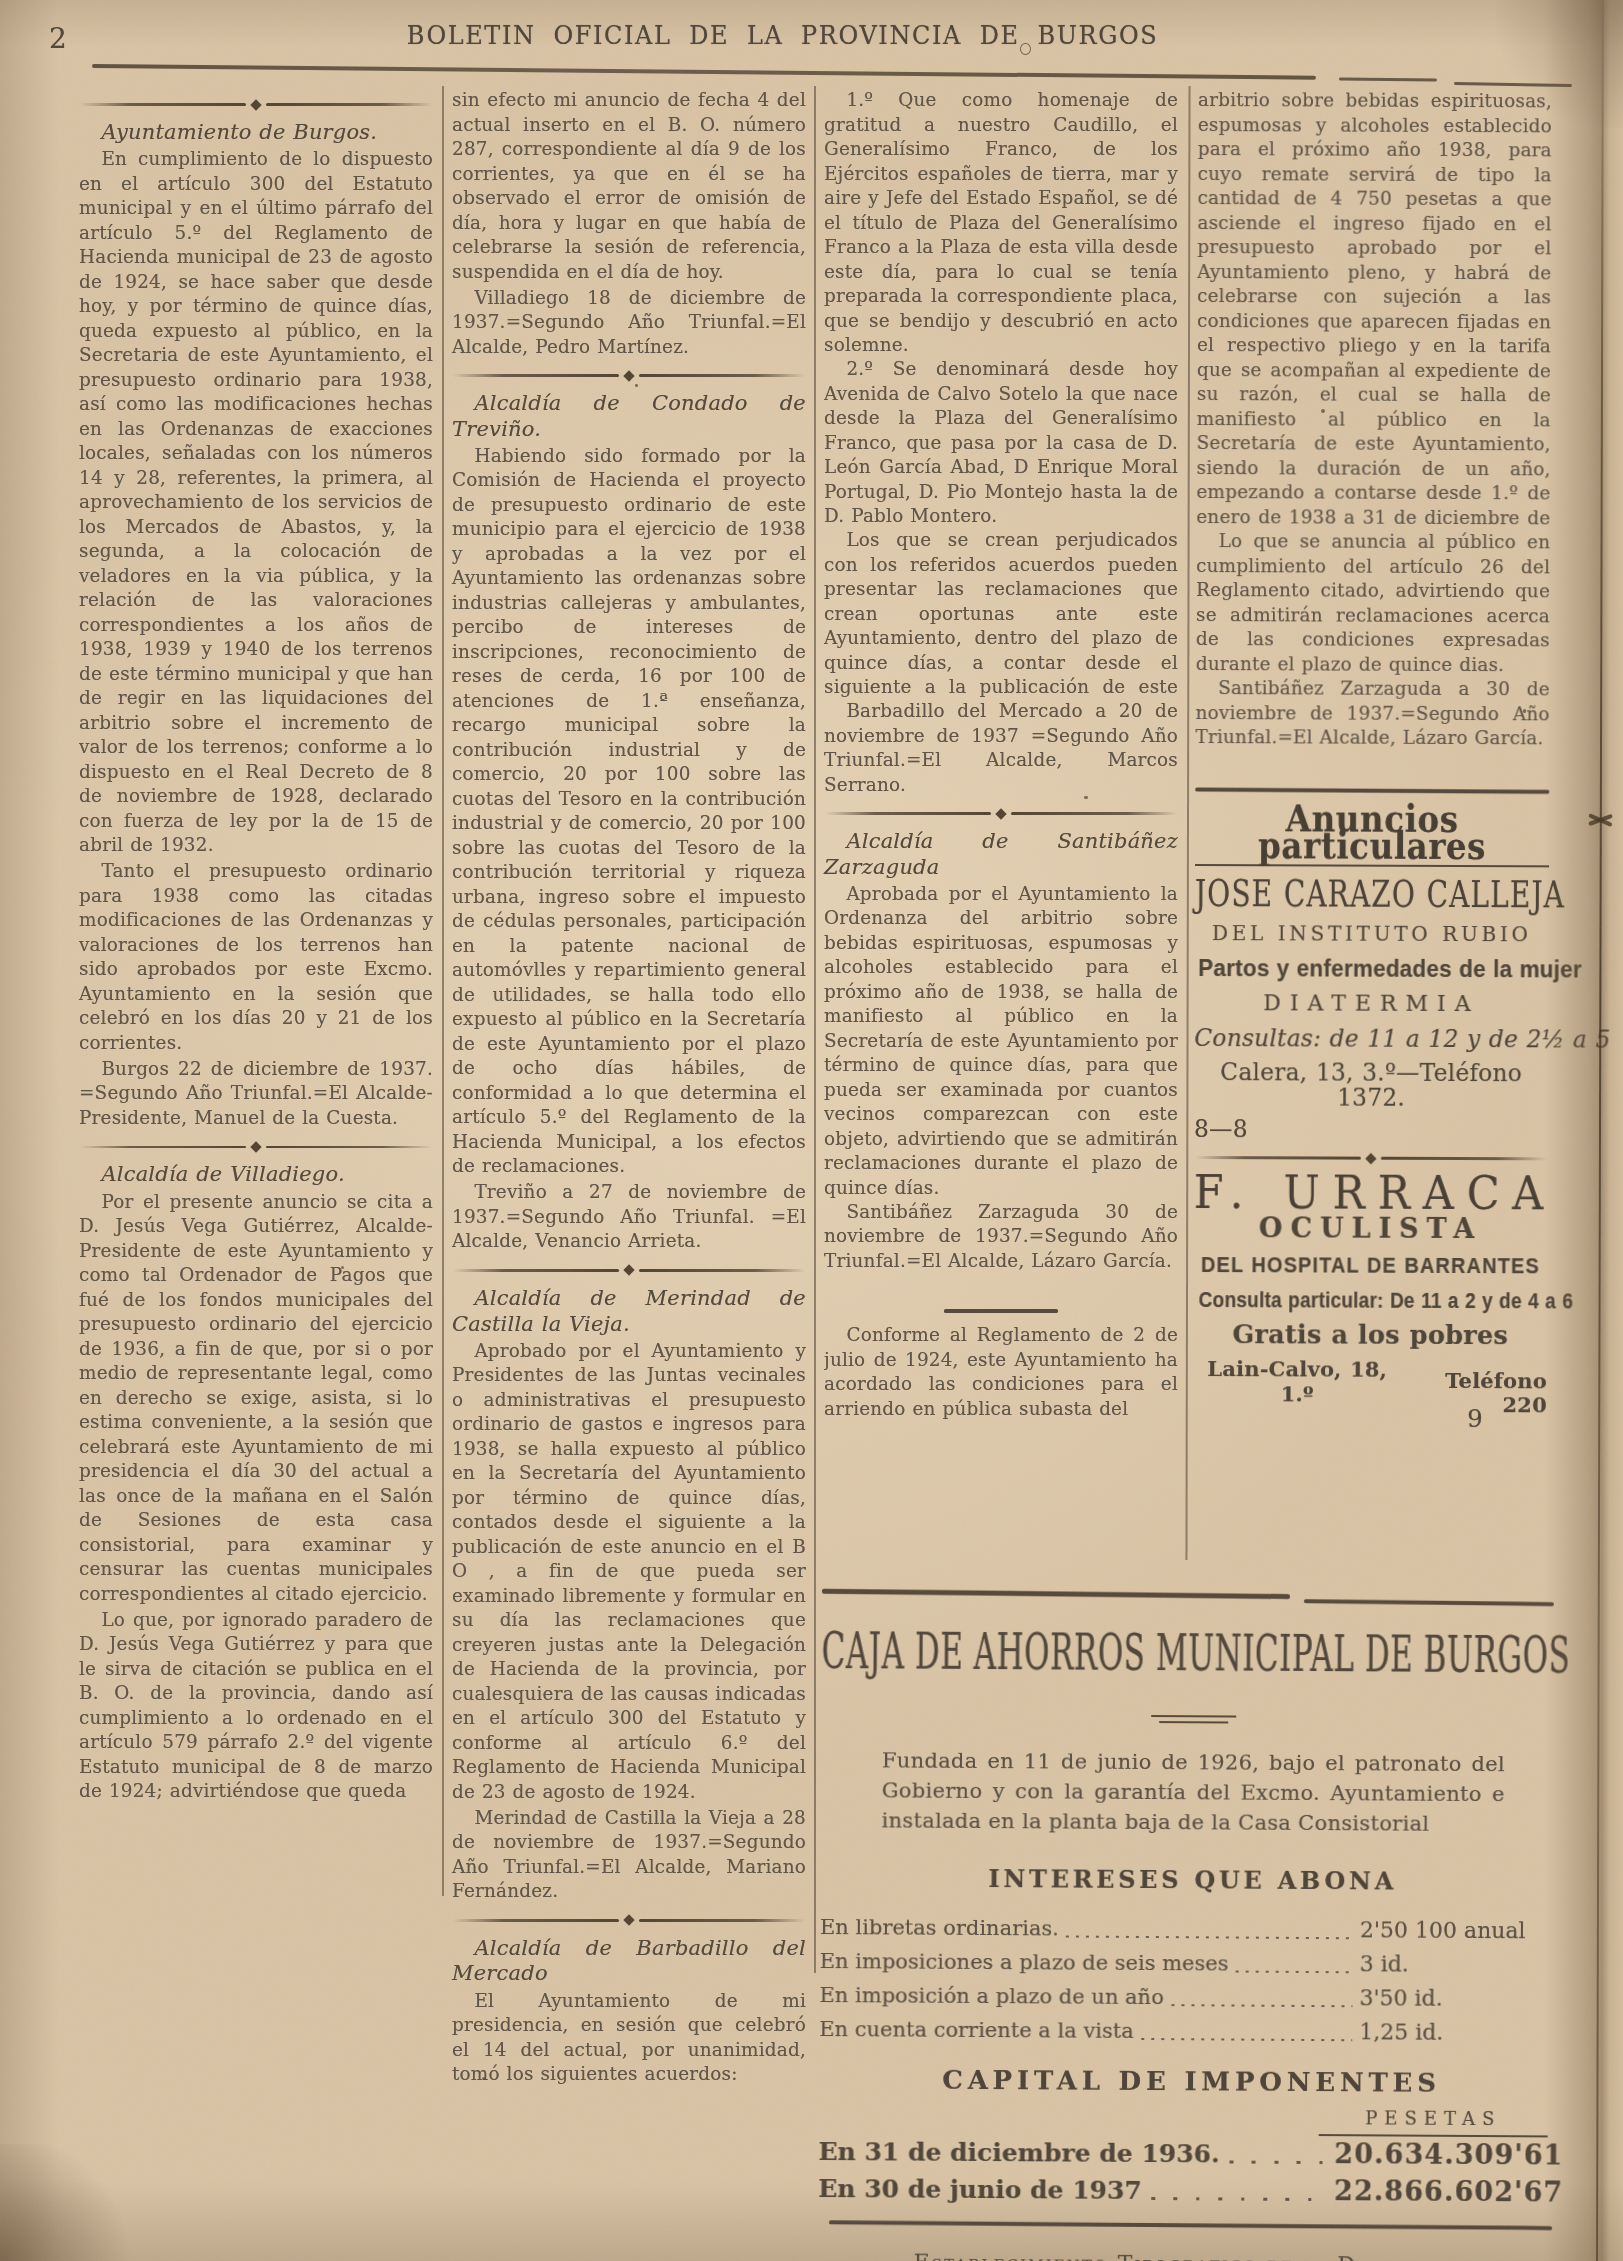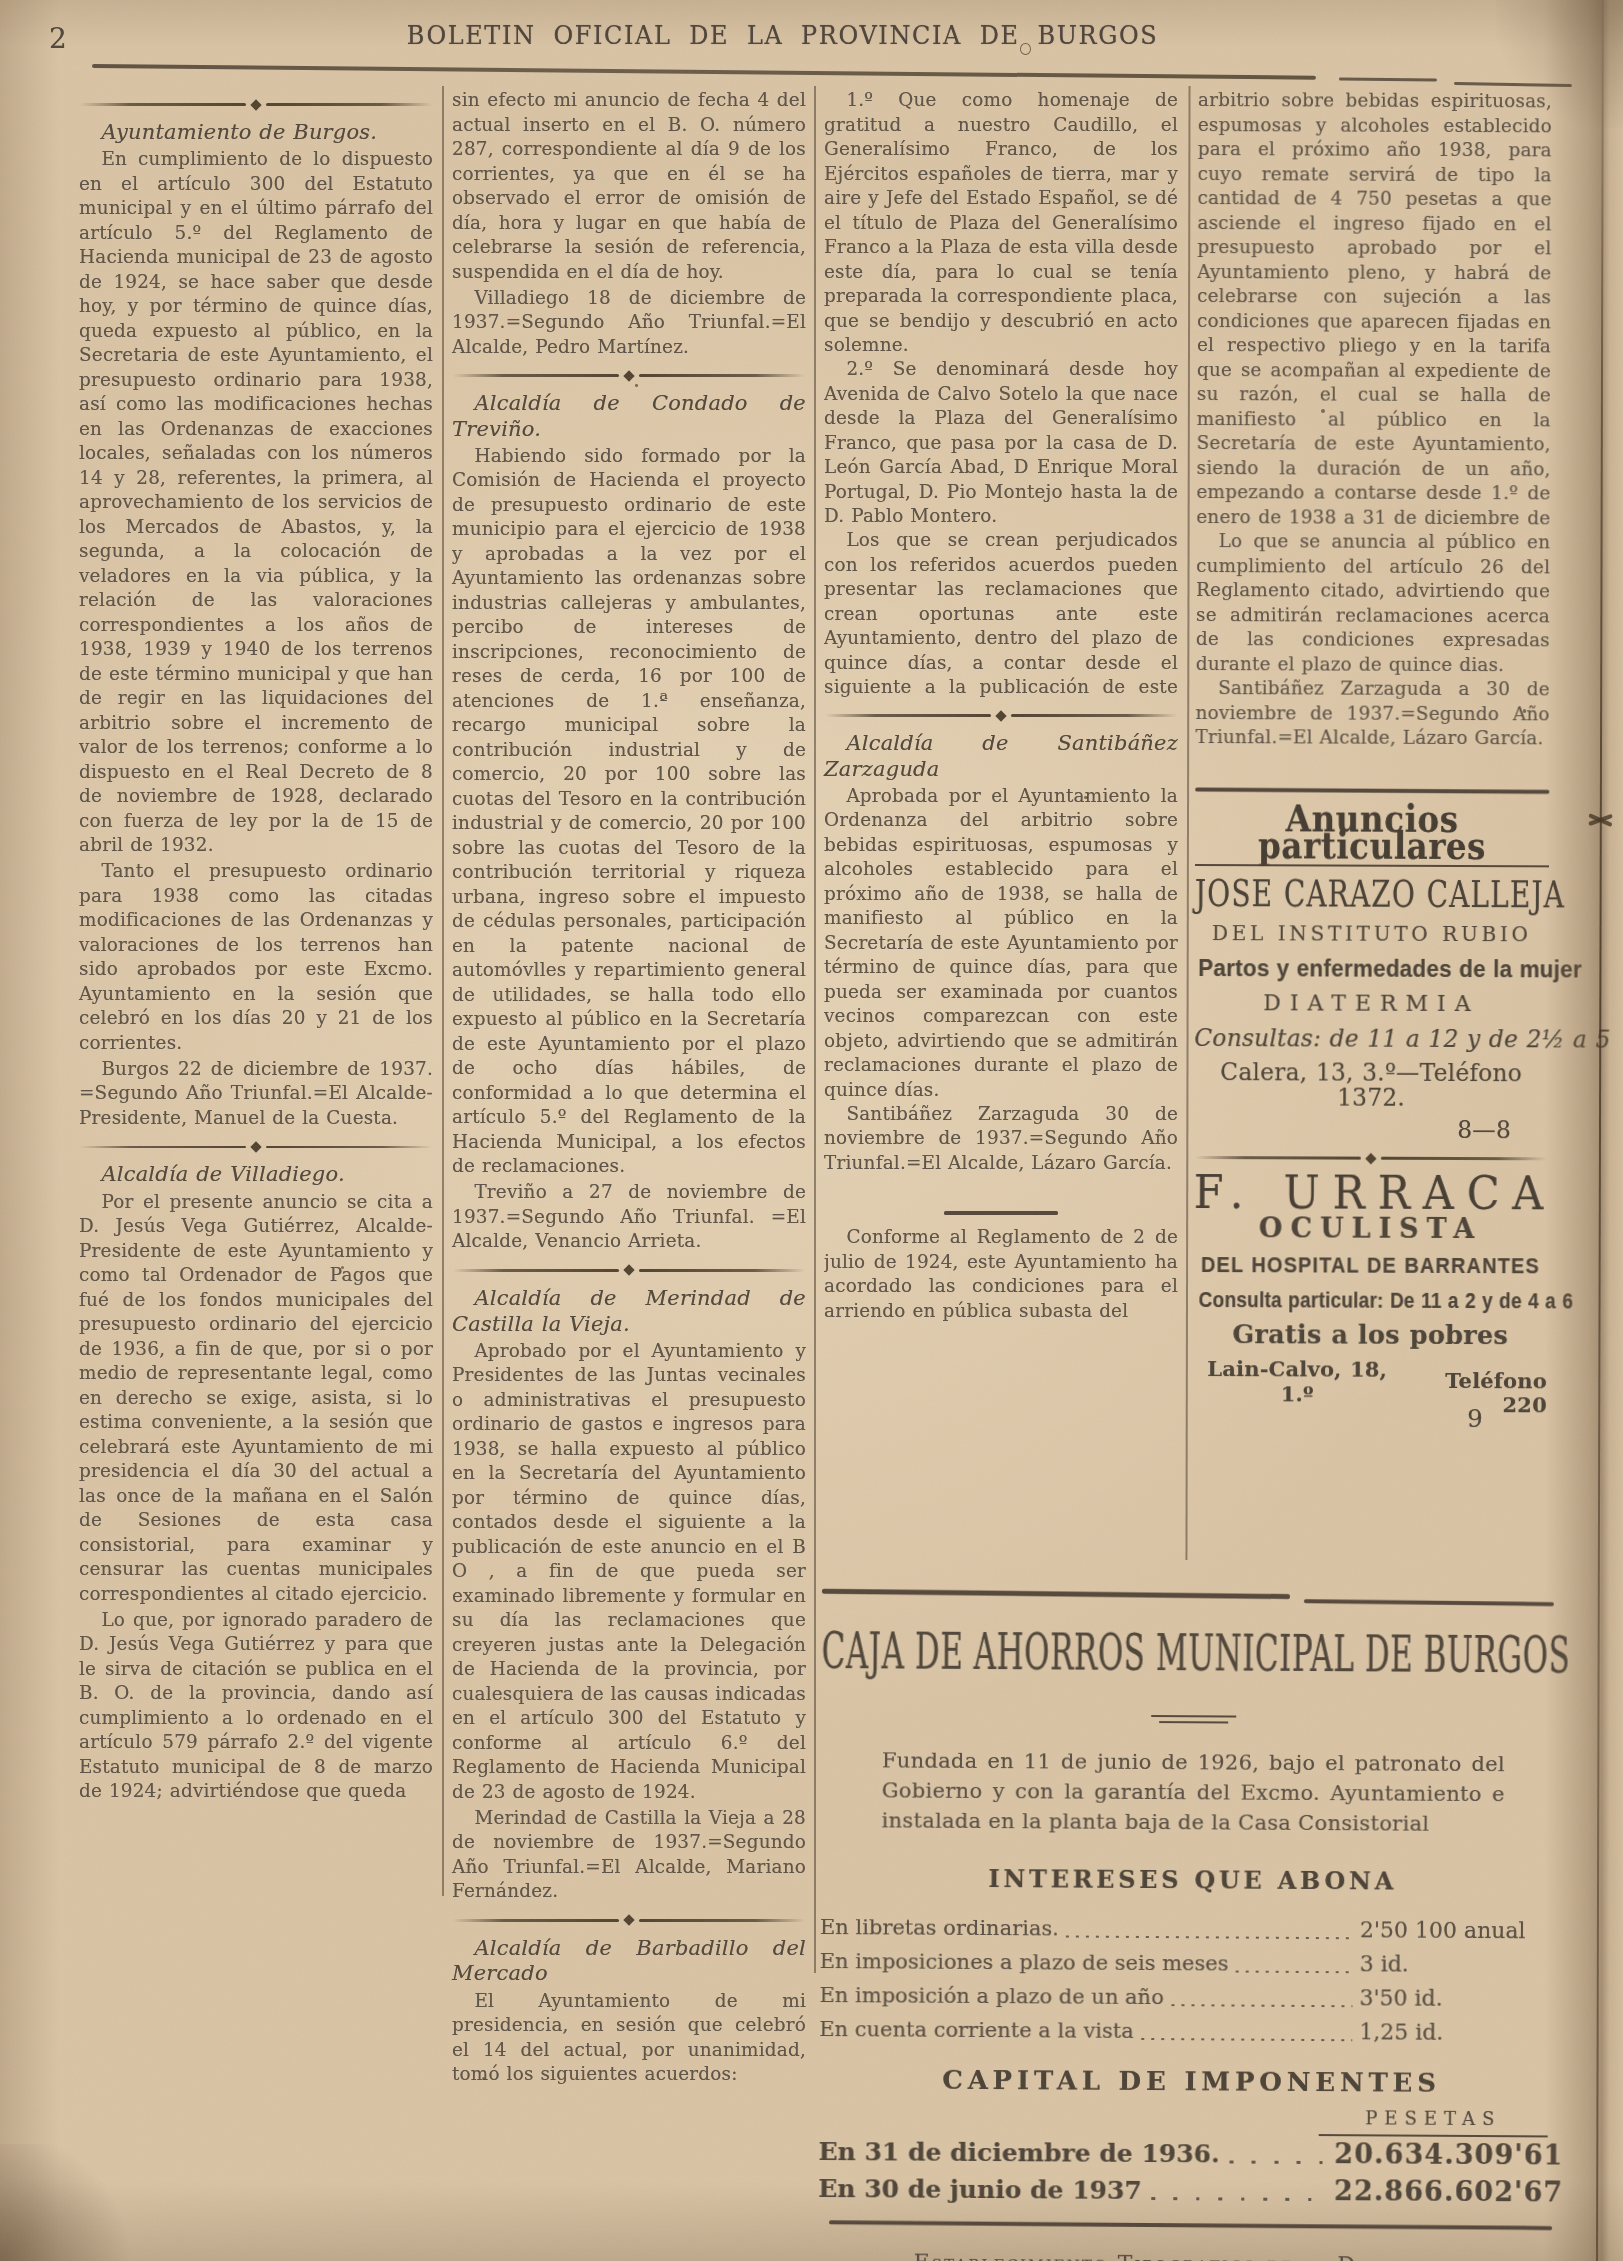--- a/index.html
+++ b/index.html
@@ -76,21 +76,21 @@
   .anuncios-underline{width:100%;height:2.1px;background:#53463a;margin:8.5px 0 16px;}
   .ad{text-align:center;color:#4c4337;}
   .ad .name1{font-size:28px;letter-spacing:1.1px;transform:scale(1,1.32);margin:9.6px 0 14px;
     color:#483f34;white-space:nowrap;}
   .ad .inst{font-size:20px;letter-spacing:3.7px;margin:8.5px 0;}
   .ad .partos{font-family:"Liberation Sans",sans-serif;font-weight:bold;font-size:23px;
     transform:scale(.98,1.06);margin:10.6px 0;white-space:nowrap;}
   .ad .diat{font-size:22px;letter-spacing:9px;margin:10.6px 0;}
   .ad .consultas{font-style:italic;font-size:23.4px;margin:9.6px 0;white-space:nowrap;}
   .ad .calera{font-size:23.4px;margin:7.5px 0;}
-  .ad .code{font-size:23.4px;text-align:right;padding-right:37px;margin:5.3px 0 0;}
+  .ad .code{font-size:23.4px;text-align:left;padding-right:37px;margin:5.3px 0 0;}
   .ad .name2{font-size:43px;letter-spacing:12.8px;color:#463d32;margin:14px 0 5.3px;white-space:nowrap;
     transform:scaleY(1.08);}
   .ad .ocul{font-weight:bold;font-size:27px;letter-spacing:8px;margin:11.7px 0;}
   .ad .hosp{font-family:"Liberation Sans",sans-serif;font-weight:bold;font-size:20px;
     letter-spacing:1.1px;transform:scaleY(1.1);margin:10.6px 0;}
   .ad .partic{font-family:"Liberation Sans",sans-serif;font-weight:bold;font-size:19.7px;
     transform:scale(.97,1.1);margin:10.6px 0;white-space:nowrap;}
   .ad .gratis{font-weight:bold;font-size:25.6px;margin:10.6px 0;}
   .ad .addr-row{display:flex;justify-content:space-between;align-items:flex-start;
     font-weight:bold;font-size:21px;margin:7.5px 0 0;}
@@ -200,20 +200,23 @@
   <div class="col c3">
     <div class="clip h506">
         <p>1.º Que como homenaje de gratitud a nuestro Caudillo, el Generalísimo Franco, de los Ejércitos españoles de tierra, mar y aire y Jefe del Estado Español, se dé el título de Plaza del Generalísimo Franco a la Plaza de esta villa desde este día, para lo cual se tenía preparada la correspondiente placa, que se bendijo y descubrió en acto solemne.</p>
       </div>
     <div class="clip h322">
         <p>2.º Se denominará desde hoy Avenida de Calvo Sotelo la que nace desde la Plaza del Generalísimo Franco, que pasa por la casa de D. León García Abad, D Enrique Moral Portugal, D. Pio Montejo hasta la de D. Pablo Montero.</p>
       </div>
     <div class="clip h322">
         <p>Los que se crean perjudicados con los referidos acuerdos pueden presentar las reclamaciones que crean oportunas ante este Ayuntamiento, dentro del plazo de quince días, a contar desde el siguiente a la publicación de este anuncio.</p>
       </div>
+    <div class="clip h184">
+        <p>Barbadillo del Mercado a 20 de noviembre de 1937 =Segundo Año Triunfal.=El Alcalde, Marcos Serrano.</p>
+      </div>
     <div class="orn">
         <span class="ln l"></span>
         <span class="dia"></span>
         <span class="ln r"></span>
       </div>
     <p class="art-head">Alcaldía de Santibáñez Zarzaguda</p>
     <div class="clip h598">
         <p>Aprobada por el Ayuntamiento la Ordenanza del arbitrio sobre bebidas espirituosas, espumosas y alcoholes establecido para el próximo año de 1938, se halla de manifiesto al público en la Secretaría de este Ayuntamiento por término de quince días, para que pueda ser examinada por cuantos vecinos comparezcan con este objeto, advirtiendo que se admitirán reclamaciones durante el plazo de quince días.</p>
       </div>
     <div class="clip h184">

